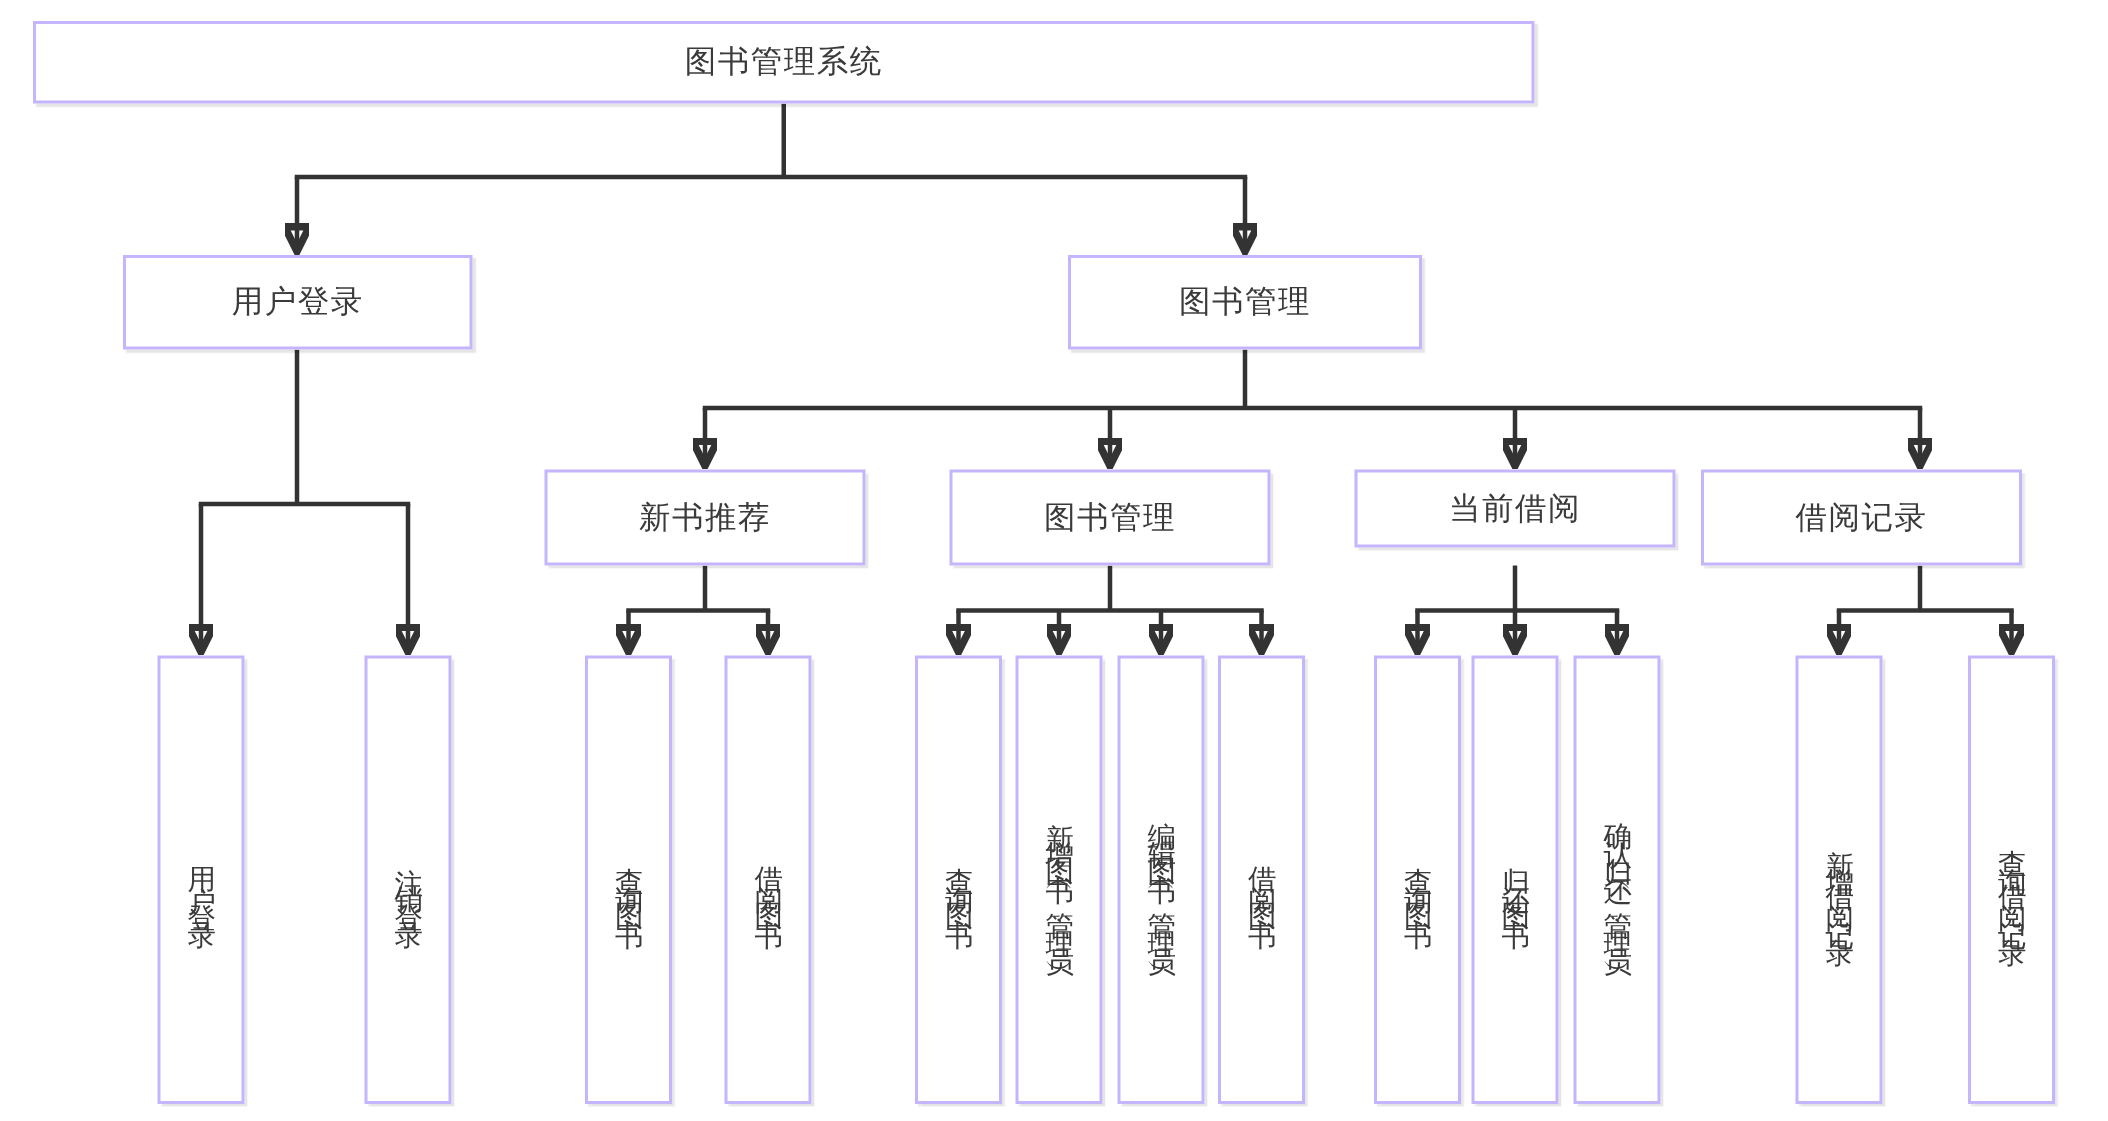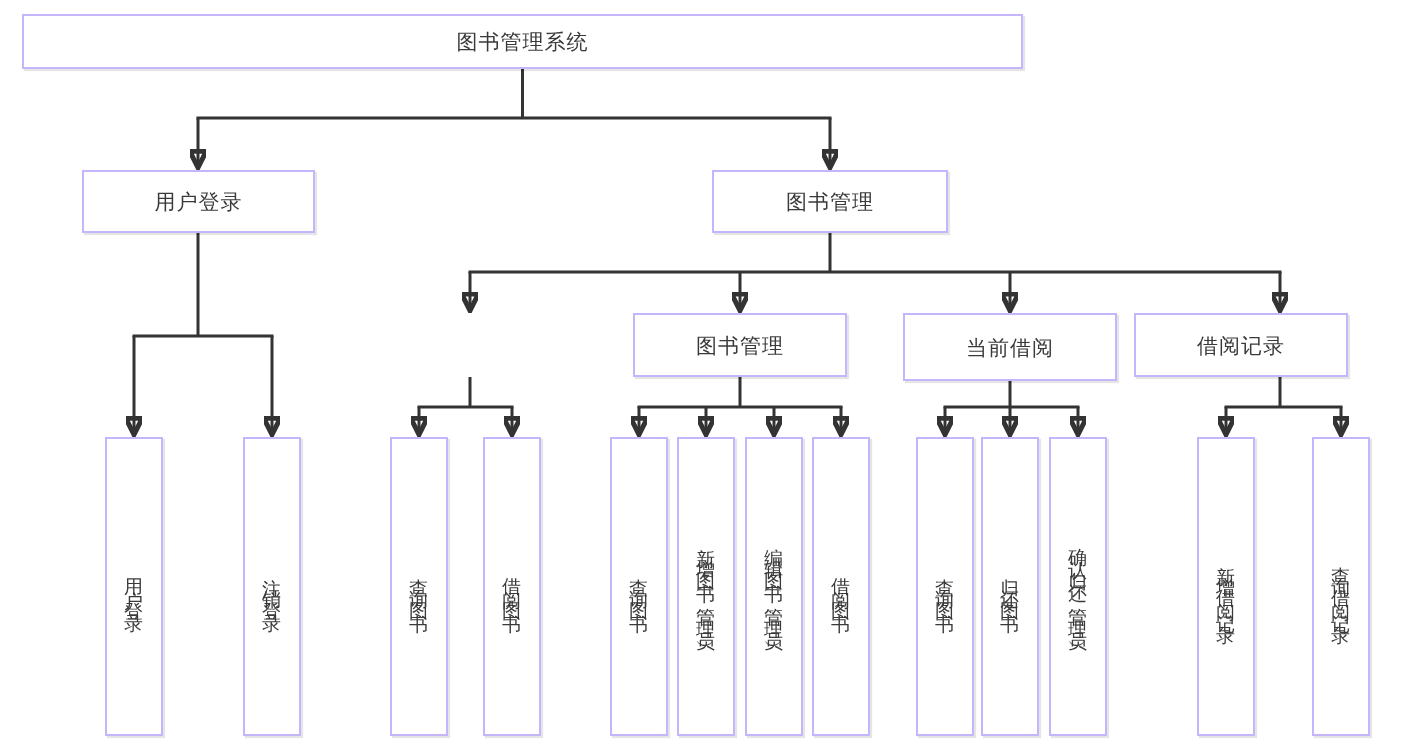--- a/index.html
+++ b/index.html
@@ -122,24 +122,27 @@
     <span>图书管理系统</span>
   </div>
 
   <div class="node h" style="left:82px; top:170px; width:233px; height:63px">
     <span>用户登录</span>
   </div>
   <div class="node h" style="left:712px; top:170px; width:236px; height:63px">
     <span>图书管理</span>
   </div>
 
+  <div class="node h" style="left:363px; top:313px; width:214px; height:64px">
+    <span>新书推荐</span>
+  </div>
   <div class="node h" style="left:633px; top:313px; width:214px; height:64px">
     <span>图书管理</span>
   </div>
-  <div class="node h" style="left:903px; top:313px; width:214px; height:68px">
+  <div class="node h" style="left:903px; top:313px; width:214px; height:52px">
     <span>当前借阅</span>
   </div>
   <div class="node h" style="left:1134px; top:313px; width:214px; height:64px">
     <span>借阅记录</span>
   </div>
 
   <div class="node v" style="left:105px; top:437px; width:58px; height:299px">
     <span>用户登录</span>
   </div>
   <div class="node v" style="left:243px; top:437px; width:58px; height:299px">

